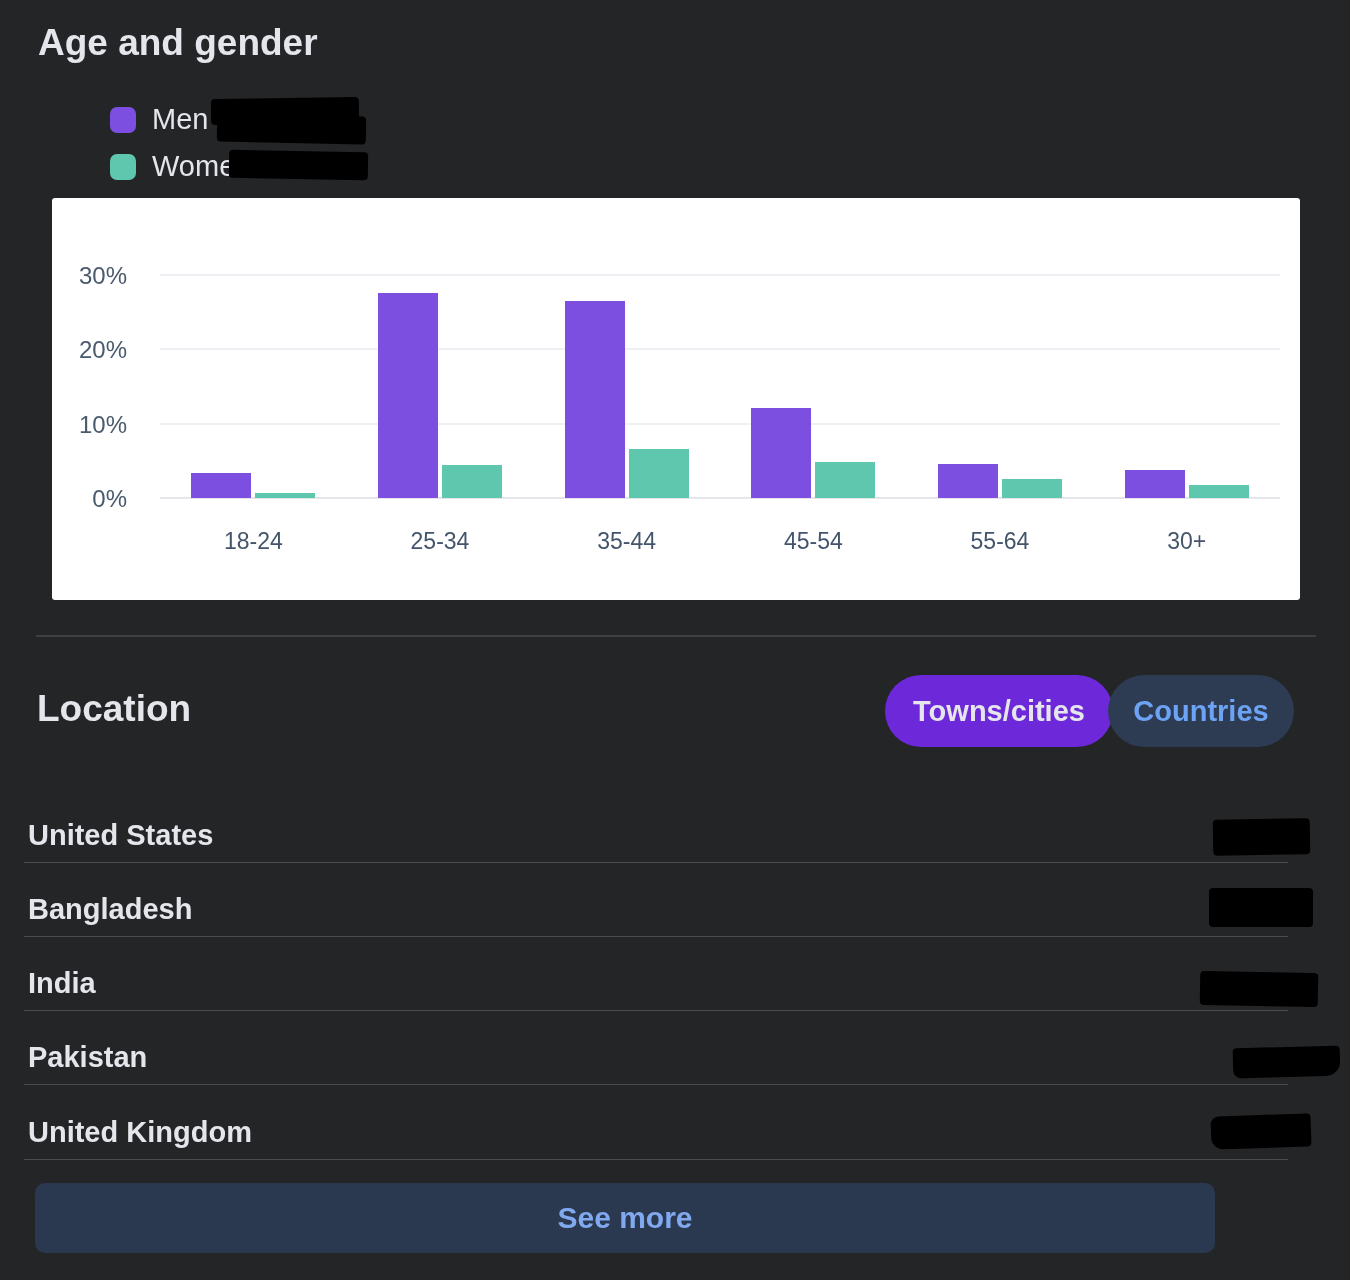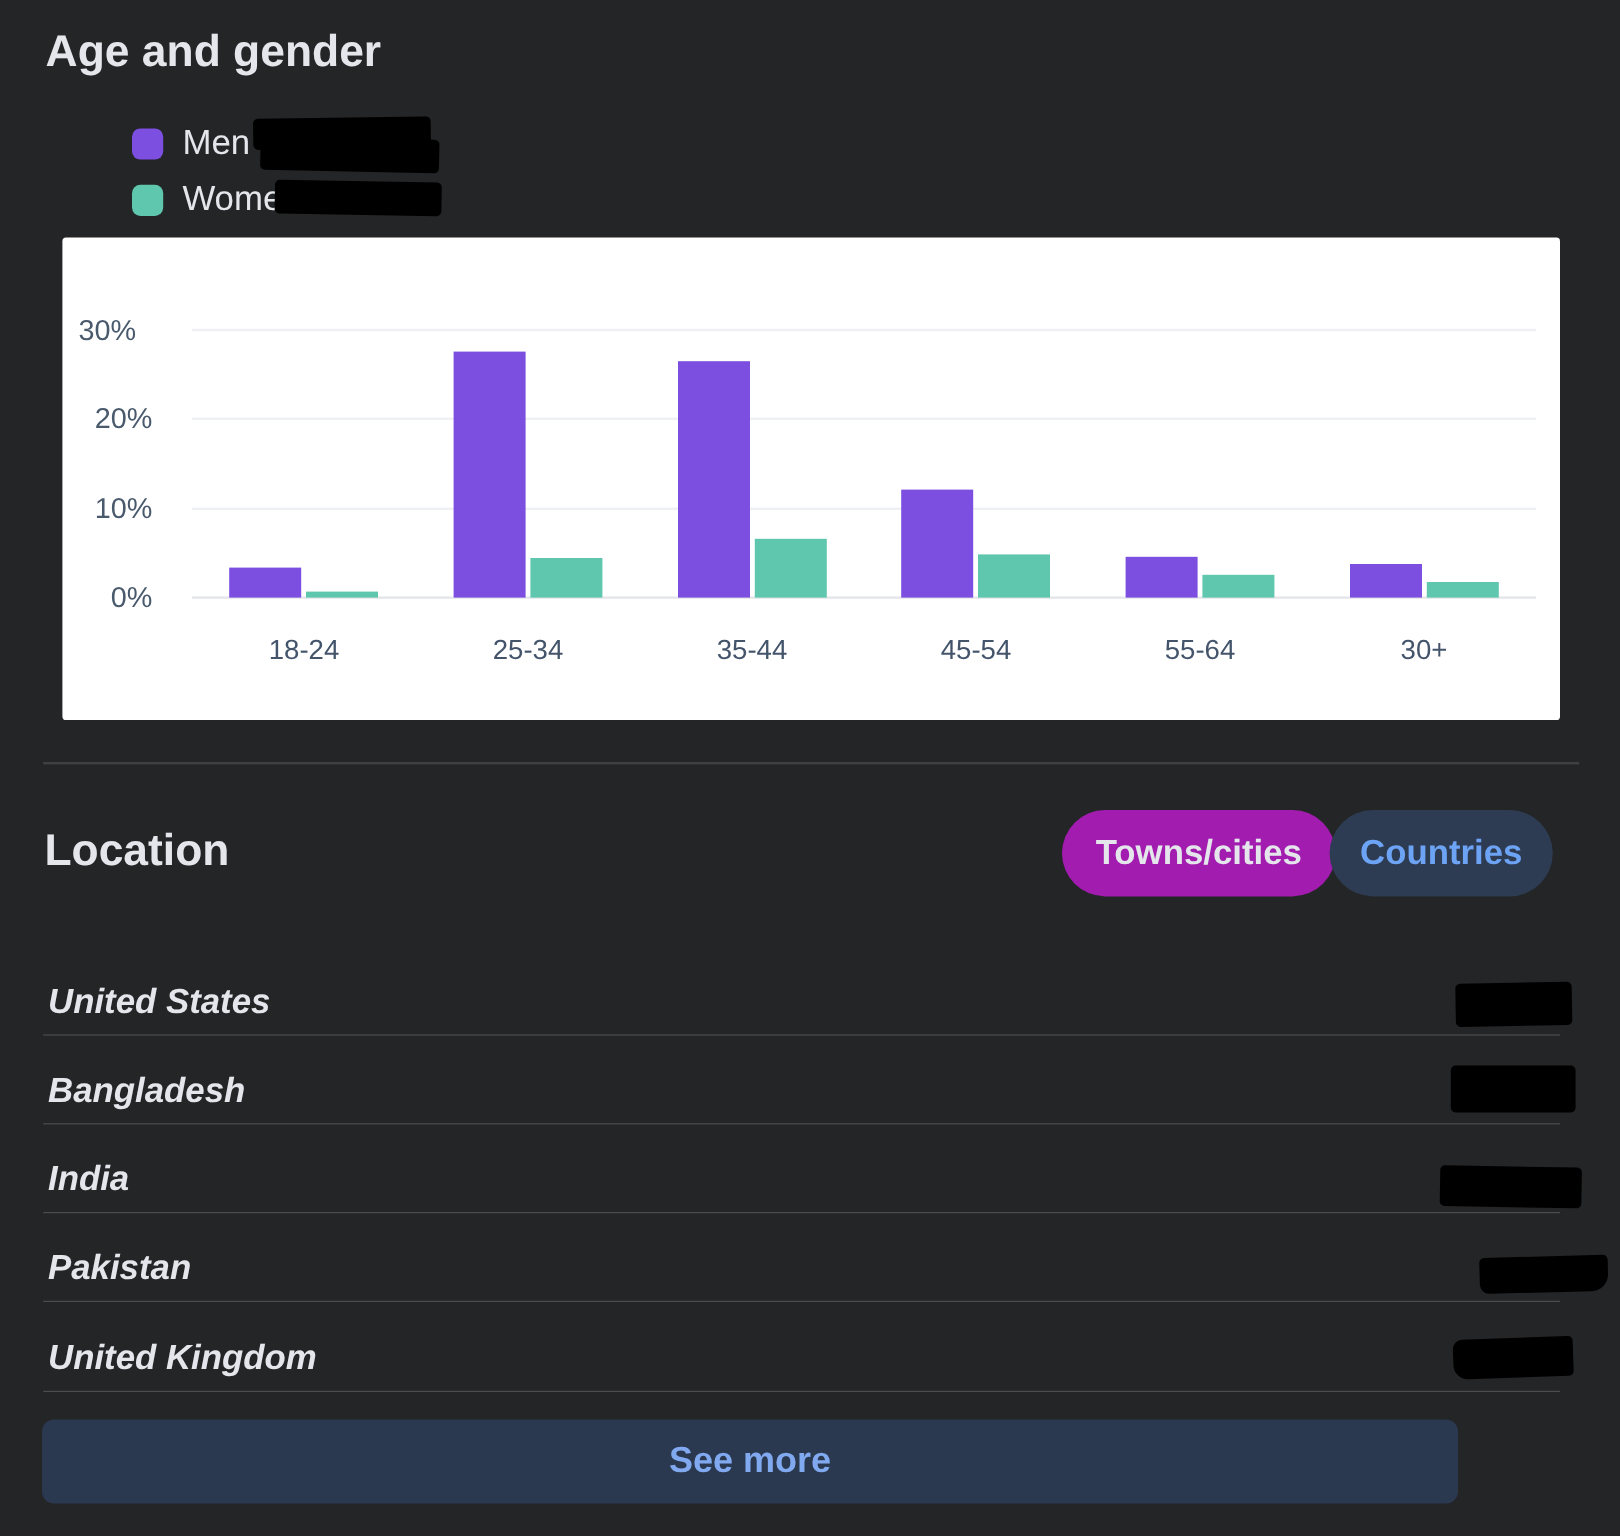--- a/index.html
+++ b/index.html
@@ -26,24 +26,24 @@
   .gridline{position:absolute;left:0;right:0;height:2px;background:#eef0f3;}
   .gridline.zero{background:#e4e6ea;}
   .bar{position:absolute;bottom:1px;width:60px;}
   .ylabel{position:absolute;left:0;width:75px;text-align:right;color:#4a5a6d;font-size:24px;line-height:26px;}
   .xlabel{position:absolute;top:330px;width:140px;margin-left:-70px;text-align:center;color:#44556b;font-size:23px;}
   
   #section-divider{left:36px;top:635px;width:1280px;height:2px;background:#3e4042;}
   
   .pill{position:absolute;top:675px;height:72px;border-radius:36px;display:flex;align-items:center;justify-content:center;
         font-size:29px;font-weight:600;cursor:pointer;box-sizing:border-box;}
-  #pill-towns{left:885px;width:228px;background:#a21caf;color:#e4e6eb;}
+  #pill-towns{left:885px;width:228px;background:#6d28d9;color:#e4e6eb;}
   #pill-countries{left:1108px;width:186px;background:#2d3c52;color:#6da3f5;}
   
-  .country-row{position:absolute;left:36px;width:1264px;height:59px;border-bottom:1px solid #4a4c4f;font-style:italic;}
+  .country-row{position:absolute;left:24px;width:1264px;height:59px;border-bottom:1px solid #4a4c4f;}
   .country-name{position:absolute;left:4px;top:16px;color:#e4e6eb;font-size:29px;font-weight:600;}
   
   #see-more{left:35px;top:1183px;width:1180px;height:70px;background:#2b3950;border:none;border-radius:10px;
             color:#80a9f0;font-size:30px;font-weight:600;display:flex;align-items:center;justify-content:center;
             cursor:pointer;font-family:"Liberation Sans", sans-serif;}
 </style>
 </head>
 <body>
 
 <div class="abs section-title" id="age-gender-title">Age and gender</div>
@@ -76,21 +76,21 @@
       <div class="bar" style="left: 591.333px; height: 90.024px; background: rgb(124, 79, 224);"></div>
       <div class="bar" style="left: 655.333px; height: 35.712px; background: rgb(95, 199, 173);"></div>
       <div class="bar" style="left: 778px; height: 34.224px; background: rgb(124, 79, 224);"></div>
       <div class="bar" style="left: 842px; height: 19.344px; background: rgb(95, 199, 173);"></div>
       <div class="bar" style="left: 964.667px; height: 28.272px; background: rgb(124, 79, 224);"></div>
       <div class="bar" style="left: 1028.67px; height: 13.392px; background: rgb(95, 199, 173);"></div>
     </div>
 <div class="ylabel" style="top: 288px;">0%</div>
     <div class="ylabel" style="top: 213.6px;">10%</div>
     <div class="ylabel" style="top: 139.2px;">20%</div>
-    <div class="ylabel" style="top: 64.8px; text-align: center;">30%</div>
+    <div class="ylabel" style="top: 64.8px;">30%</div>
     <div class="xlabel" style="left: 201.333px;">18-24</div>
     <div class="xlabel" style="left: 388px;">25-34</div>
     <div class="xlabel" style="left: 574.667px;">35-44</div>
     <div class="xlabel" style="left: 761.333px;">45-54</div>
     <div class="xlabel" style="left: 948px;">55-64</div>
     <div class="xlabel" style="left: 1134.67px;">30+</div>
   </div>
 
 <div class="abs" id="section-divider"></div>
 

